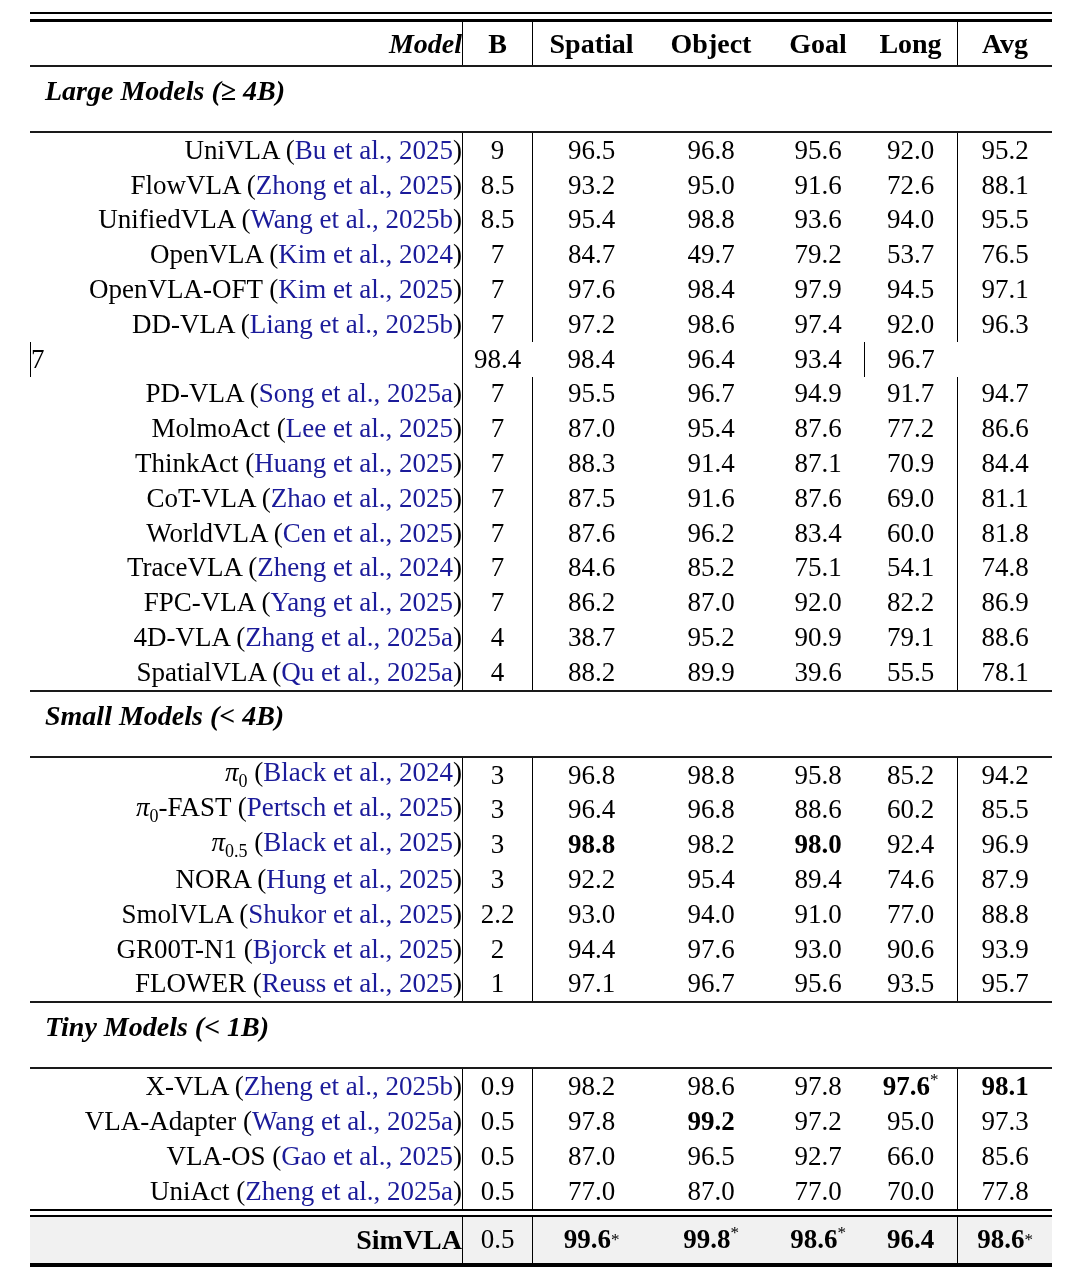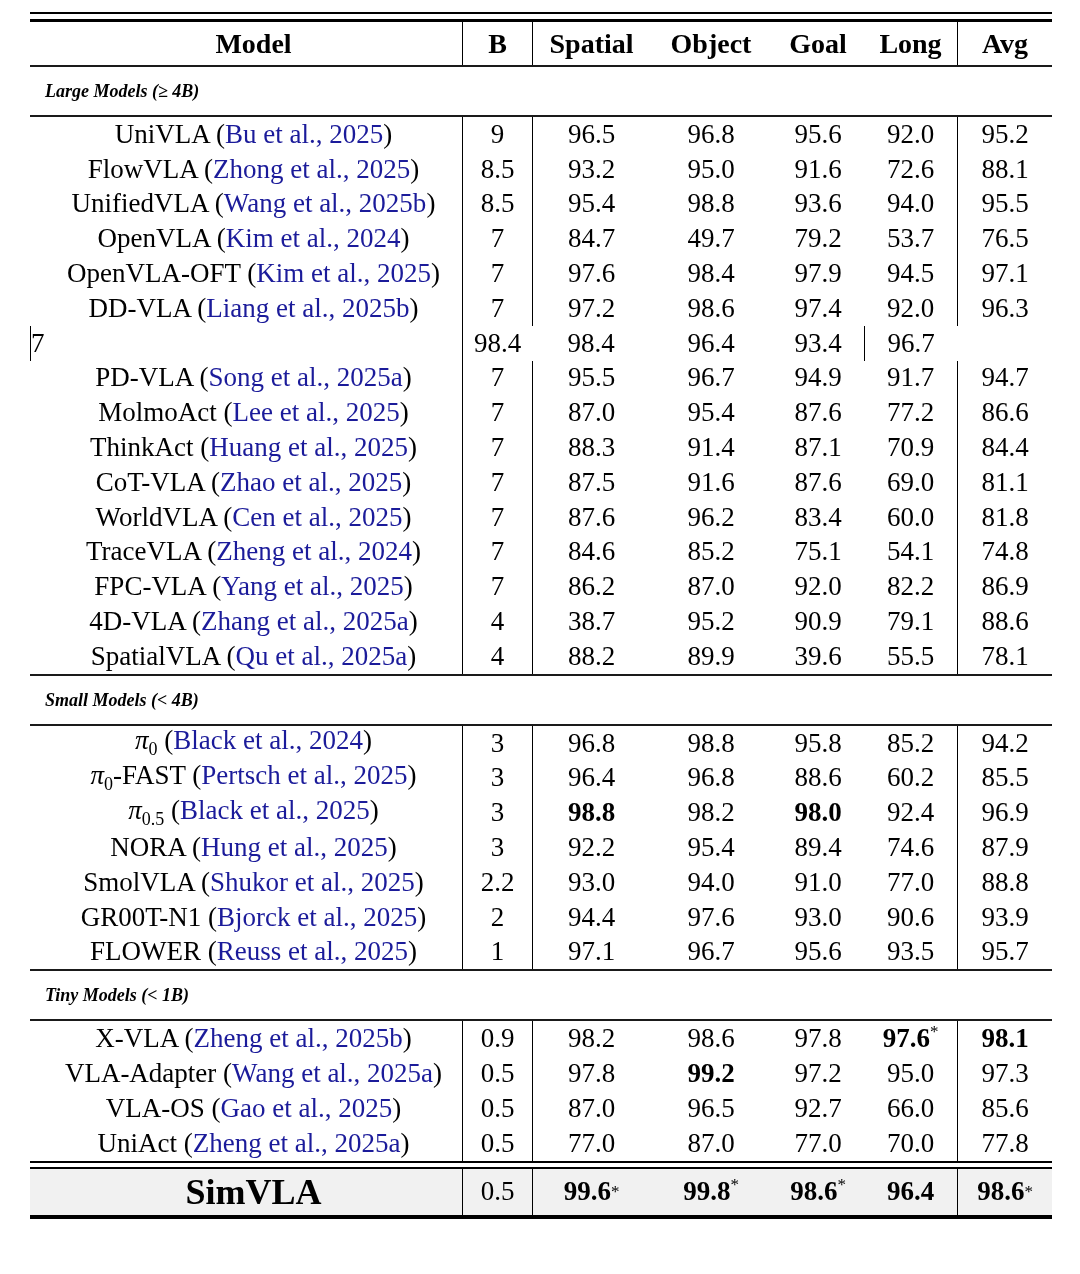--- a/index.html
+++ b/index.html
@@ -37,55 +37,55 @@
   
   .row {
     display: grid;
     grid-template-columns: 432px 70px 118px 122px 92px 93px 95px;
     align-items: center;
   }
   .header-row { height: 43px; }
   .data-row   { height: 34.8px; }
   .hl-row     { height: 46px; background: var(--hl-bg, #f1f1f1); }
   .sec-row {
-    height: 48px;
+    height: 64px;
     line-height: 48px;
     padding-left: 15px;
-    font-size: 18px;
+    font-size: 28px;
     font-weight: bold;
     font-style: italic;
   }
   
   .mcell {
     padding-left: 15px;
     font-size: 27px;
-    text-align: center;
+    text-align: right;
     white-space: nowrap;
     overflow: hidden;
   }
   .num {
     font-size: 27px;
     text-align: center;
     white-space: nowrap;
   }
   .hdr {
     font-size: 28px;
     font-weight: bold;
     text-align: center;
   }
-  .hdr.mcell { text-align: center; }
+  .hdr.mcell { text-align: right; font-style: italic; }
   .vl { border-left: 1.5px solid #000; height: 100%; display: flex; align-items: center; justify-content: center; }
   .vl.mcell, .hdr.vl { justify-content: center; }
   .row > .vl:nth-child(1) { justify-content: flex-start; }
   .b { font-weight: bold; }
   .cite { color: var(--link, #1b1b9a); }
   sub.msub { font-size: 18px; }
   .pi { font-style: italic; }
   sup.star { font-size: 17px; font-weight: normal; vertical-align: super; line-height: 0; }
-  .hl-row .mcell { font-weight: bold; font-size: 36px; }
+  .hl-row .mcell { font-weight: bold; font-size: 28px; }
 </style>
 </head>
 <body style="--link: #1b1b9a; --hl-bg: #f1f1f1;">
 
 <div class="tbl">
   <div class="toprule"></div>
 
   <div class="row header-row">
     <div class="hdr mcell">Model</div>
     <div class="hdr num vl">B</div>

